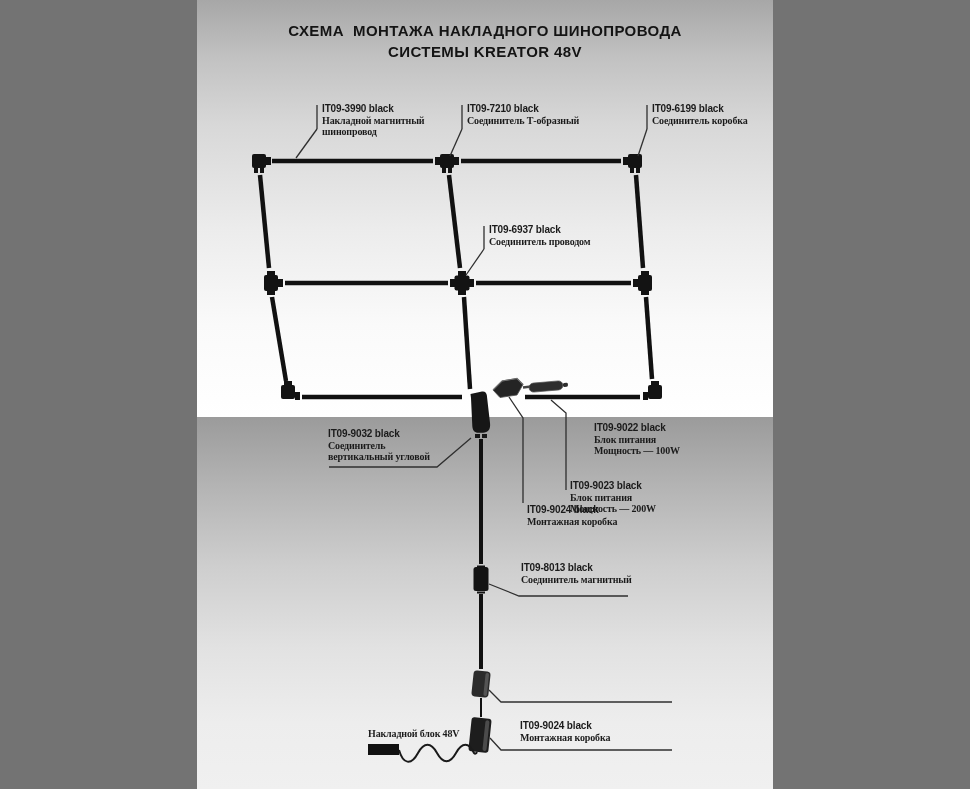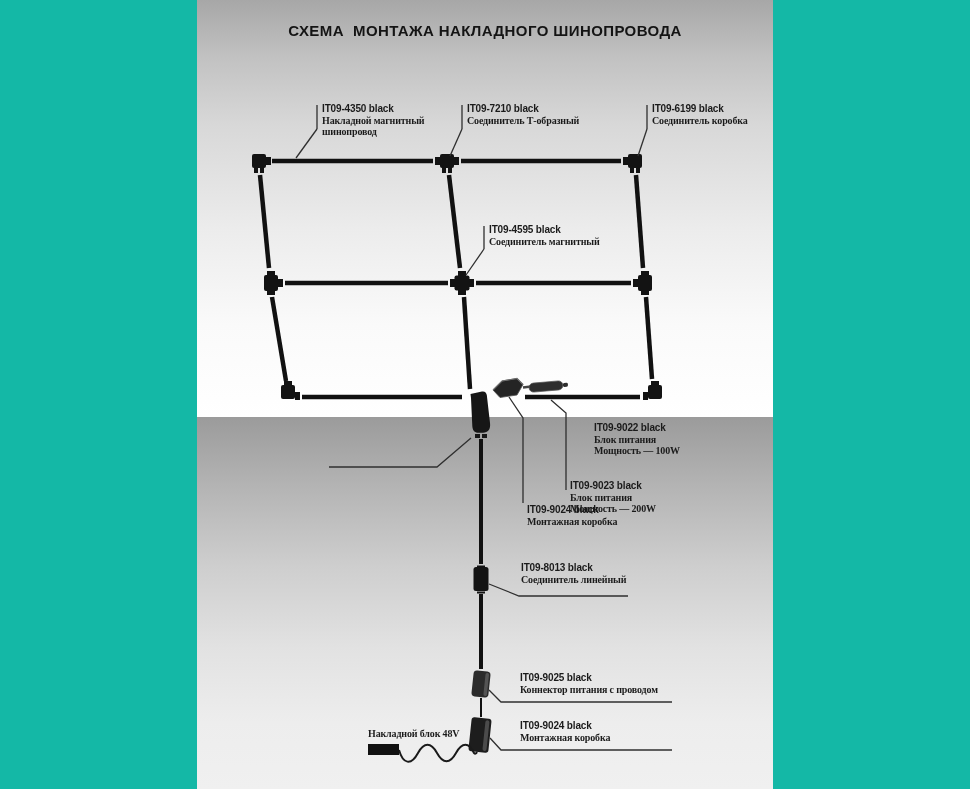--- a/index.html
+++ b/index.html
@@ -1,16 +1,16 @@
 <!DOCTYPE html>
 <html><head>
 <meta charset="utf-8">
 <style>
   html,body{margin:0;padding:0;background:#ebebeb;}
-  .stage{position:relative;width:970px;height:789px;background:#14b8a6;
+  .stage{position:relative;width:970px;height:789px;background:#737373;
          font-family:"Liberation Sans",sans-serif;overflow:hidden;}
   .ceiling{position:absolute;left:197px;top:0;width:576px;height:417px;
     background:linear-gradient(180deg,#a7a7a7 0%,#c2c2c2 14%,#d8d8d8 30%,#ececec 55%,#fafafa 78%,#ffffff 100%);}
   .wall{position:absolute;left:197px;top:417px;width:576px;height:372px;
     background:linear-gradient(180deg,#9b9b9b 0%,#b3b3b3 18%,#cecece 40%,#e2e2e2 62%,#ededed 82%,#f0f0f0 100%);}
   .title{position:absolute;left:197px;top:20px;width:576px;text-align:center;
          color:#141414;font-weight:bold;font-size:15px;line-height:21px;letter-spacing:.4px;}
   .title .t-line{white-space:pre;}
   svg.art{position:absolute;left:0;top:0;}
   .lbl{position:absolute;color:#1b1b1b;font-weight:bold;font-size:10px;
@@ -20,20 +20,21 @@
 </head>
 <body>
 
 <div class="stage">
 
   <div class="ceiling"></div>
   <div class="wall"></div>
 
   <div class="title">
     <div class="t-line">СХЕМА  МОНТАЖА НАКЛАДНОГО ШИНОПРОВОДА</div>
+    <div class="t-line">СИСТЕМЫ KREATOR 48V</div>
   </div>
 
   <svg class="art" width="970" height="789" viewBox="0 0 970 789">
 
     <g stroke="#111111" stroke-width="4.5" stroke-linecap="butt">
       <line x1="272" y1="161" x2="433" y2="161"></line>
       <line x1="461" y1="161" x2="621" y2="161"></line>
       <line x1="285" y1="283" x2="448" y2="283"></line>
       <line x1="476" y1="283" x2="631" y2="283"></line>
       <line x1="302" y1="397" x2="462" y2="397"></line>
@@ -153,57 +154,58 @@
       <polyline points="329,467 437,467 471,438"></polyline>
       <polyline points="509,397 523,418 523,503"></polyline>
       <polyline points="551,400 566,413 566,490"></polyline>
       <polyline points="489,584 519,596 628,596"></polyline>
       <polyline points="489,690 501,702 672,702"></polyline>
       <polyline points="490,738 501,750 672,750"></polyline>
     </g>
   </svg>
 
   <div class="lbl" style="left:322px;top:103px">
-    <div class="code">IT09-4350 black</div>
+    <div class="code">IT09-3990 black</div>
     <div class="desc">Накладной магнитный
 шинопровод</div>
   </div>
   <div class="lbl" style="left:467px;top:103px">
     <div class="code">IT09-7210 black</div>
     <div class="desc">Соединитель Т-образный</div>
   </div>
   <div class="lbl" style="left:652px;top:103px">
     <div class="code">IT09-6199 black</div>
     <div class="desc">Соединитель коробка</div>
   </div>
   <div class="lbl" style="left:489px;top:224px">
-    <div class="code">IT09-4595 black</div>
-    <div class="desc">Соединитель магнитный</div>
+    <div class="code">IT09-6937 black</div>
+    <div class="desc">Соединитель проводом</div>
+  </div>
+  <div class="lbl" style="left:328px;top:428px">
+    <div class="code">IT09-9032 black</div>
+    <div class="desc">Соединитель
+вертикальный угловой</div>
   </div>
   <div class="lbl" style="left:594px;top:422px">
     <div class="code">IT09-9022 black</div>
     <div class="desc">Блок питания
 Мощность — 100W</div>
   </div>
   <div class="lbl" style="left:570px;top:480px">
     <div class="code">IT09-9023 black</div>
     <div class="desc">Блок питания
 Мощность — 200W</div>
   </div>
   <div class="lbl" style="left:527px;top:504px">
     <div class="code">IT09-9024 black</div>
     <div class="desc">Монтажная коробка</div>
   </div>
   <div class="lbl" style="left:521px;top:562px">
     <div class="code">IT09-8013 black</div>
-    <div class="desc">Соединитель линейный</div>
-  </div>
-  <div class="lbl" style="left:520px;top:672px">
-    <div class="code">IT09-9025 black</div>
-    <div class="desc">Коннектор питания с проводом</div>
+    <div class="desc">Соединитель магнитный</div>
   </div>
   <div class="lbl" style="left:520px;top:720px">
     <div class="code">IT09-9024 black</div>
     <div class="desc">Монтажная коробка</div>
   </div>
   <div class="lbl" style="left:368px;top:728px">
     <div class="desc">Накладной блок 48V</div>
   </div>
 
 </div>

